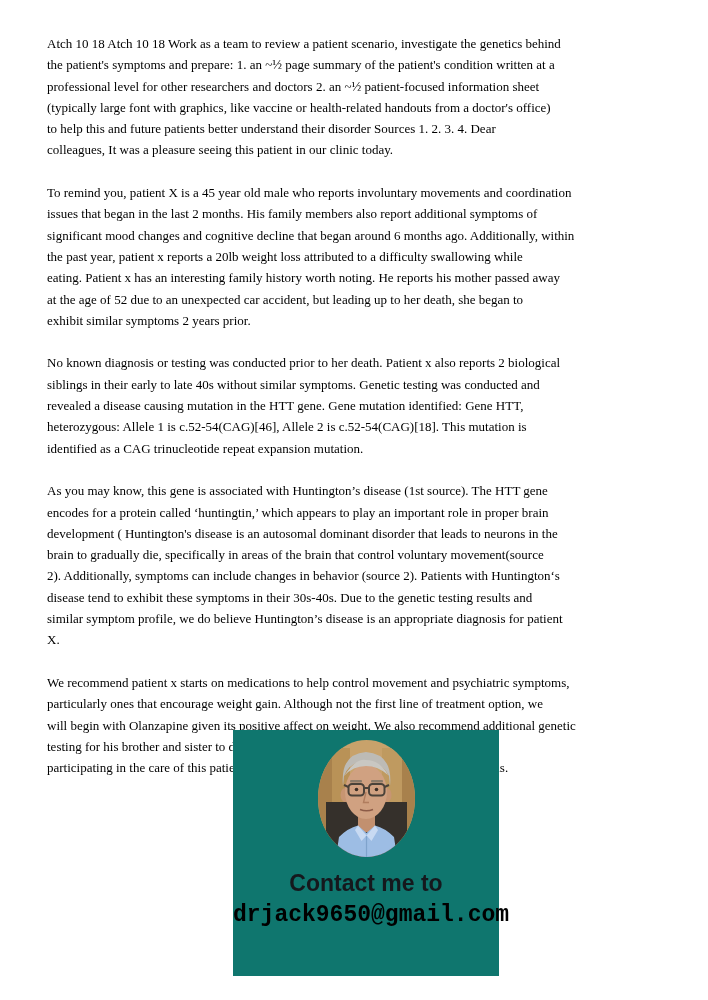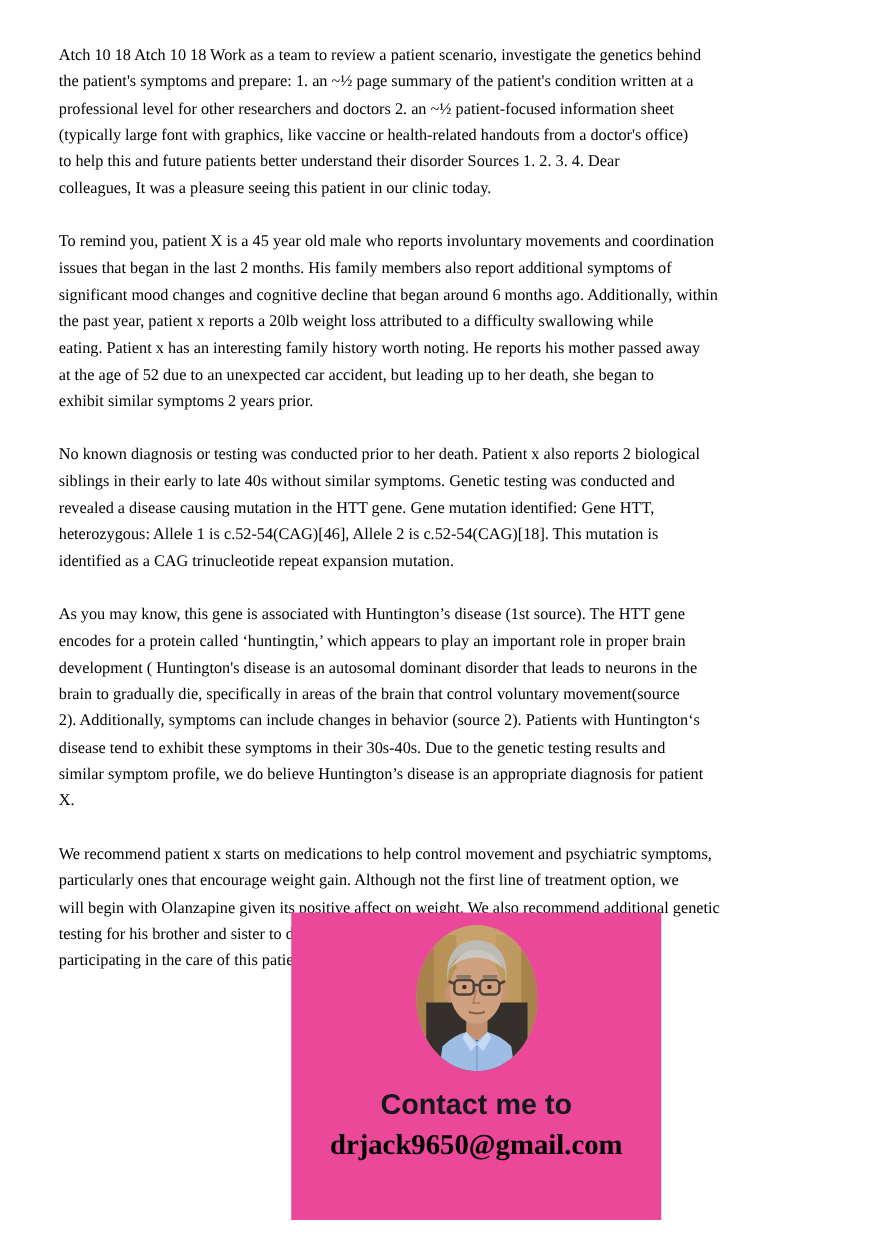--- a/index.html
+++ b/index.html
@@ -19,38 +19,38 @@
     line-height: 21.3px;
     color: #000000;
   }
   .doc-text p {
     margin: 0 0 21.3px 0;
     white-space: pre;
   }
   .overlay-card {
     position: absolute;
     left: 233px; top: 730px;
-    width: 296px; height: 246px;
-    background: #ec4899;
+    width: 266px; height: 246px;
+    background: #0f766e;
     text-align: center;
   }
   .doctor-photo {
     display: block;
     margin: 10px auto 0 auto;
   }
   .card-heading {
     font-family: "Liberation Sans", sans-serif;
     font-weight: bold;
     font-size: 23px;
     line-height: 30px;
     color: #15181d;
     margin-top: 11px;
   }
   .card-email {
-    font-family: Liberation Serif, serif;
+    font-family: Liberation Mono, monospace;
     font-weight: bold;
     font-size: 23px;
     line-height: 27px;
     color: #000000;
     margin-top: 4px;
   }
 </style>
 </head>
 <body>
 

